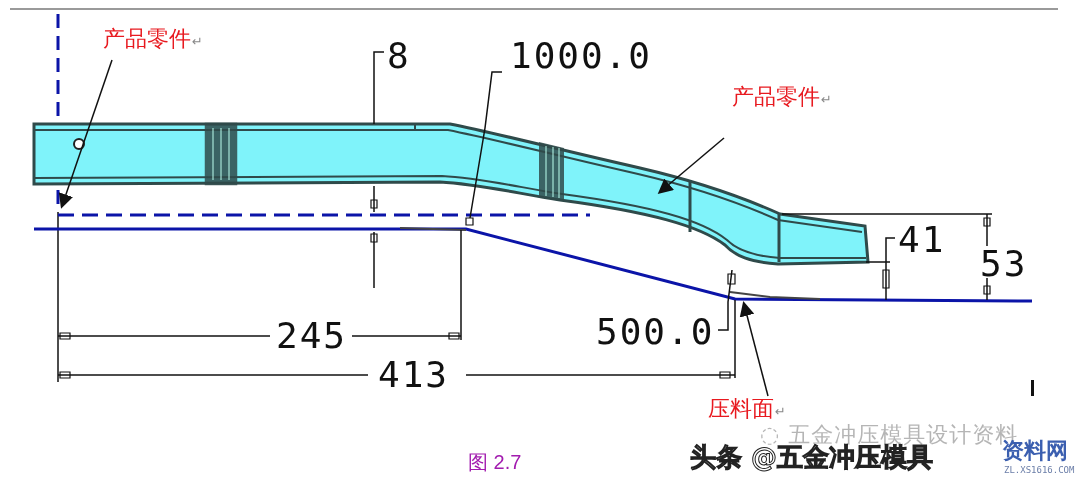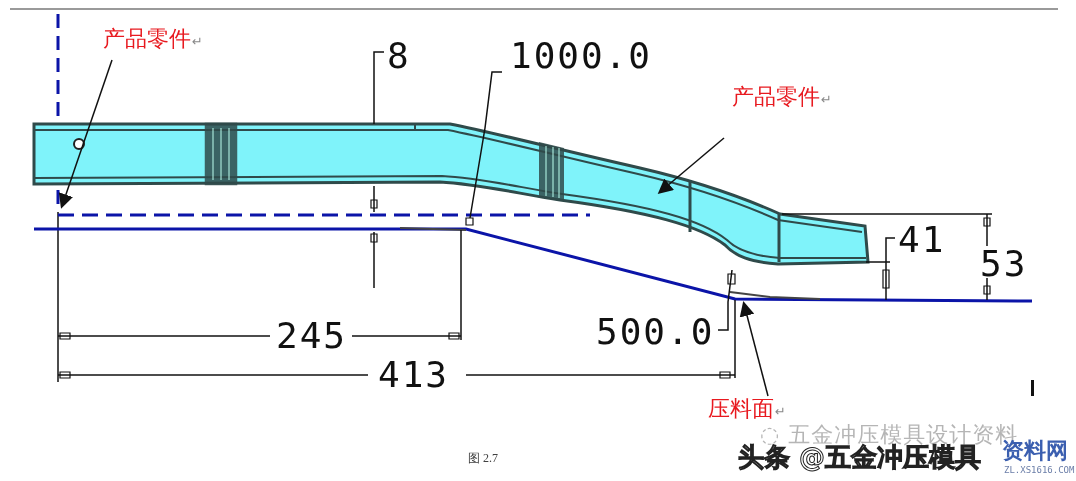--- a/index.html
+++ b/index.html
@@ -3,23 +3,23 @@
 <meta charset="utf-8">
 <style>
   html, body { margin: 0; padding: 0; background: #ffffff; }
   body { width: 1076px; height: 481px; position: relative; overflow: hidden;
          font-family: "DejaVu Sans", sans-serif; }
   #canvas { position: absolute; left: 0; top: 0; width: 1076px; height: 481px; }
   .lbl { position: absolute; white-space: nowrap; line-height: 1; }
   .red-label { color: #e8191f; font-size: 22px; }
   .dim-label { color: #111111; font-family: "DejaVu Sans Mono", monospace; font-size: 36px; letter-spacing: 2px; }
   .ret { color: #888888; font-size: 13px; margin-left: 1px; }
-  .caption { font-family: Liberation Serif, serif; font-size: 12px; color: #404040; }
+  .caption { font-family: Liberation Sans, sans-serif; font-size: 20px; color: #a21caf; }
   .wm1 { font-size: 22px; color: rgba(120,120,120,0.55); letter-spacing: 1px; }
-  .wm2 { font-size: 26px; color: #ffffff; -webkit-text-stroke: 1px #222; font-weight: bold; margin-left: 48px; }
+  .wm2 { font-size: 26px; color: #ffffff; -webkit-text-stroke: 1px #222; font-weight: bold; }
   .wm-logo { font-size: 22px; font-weight: bold; color: #3b5fb0; }
   .wm-url { font-family: "DejaVu Sans Mono", monospace; font-size: 9px; color: #6b7ea8; }
 </style>
 </head>
 <body>
 
 <svg id="canvas" viewBox="0 0 1076 481" xmlns="http://www.w3.org/2000/svg">
   <defs>
     <marker id="arrowHead" markerWidth="10" markerHeight="10" refX="8" refY="5" orient="auto">
       <path d="M0,0 L10,5 L0,10 z" fill="#111"></path>

